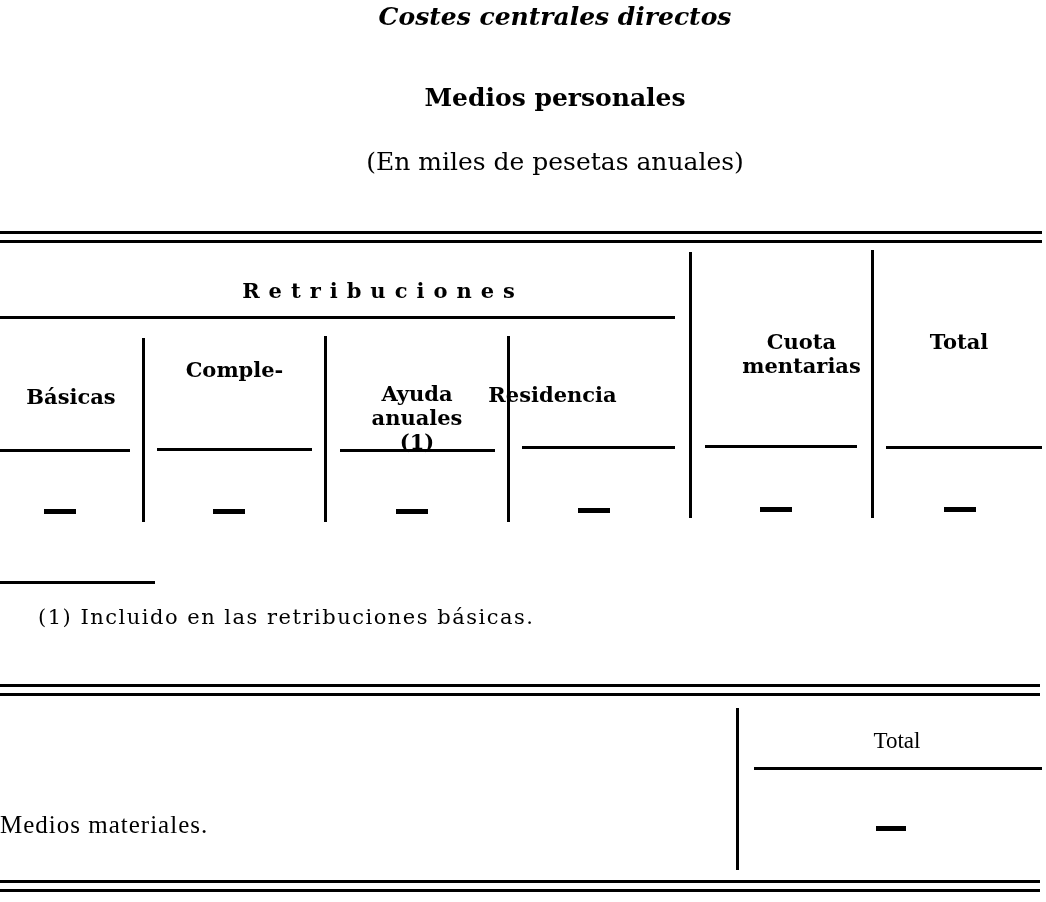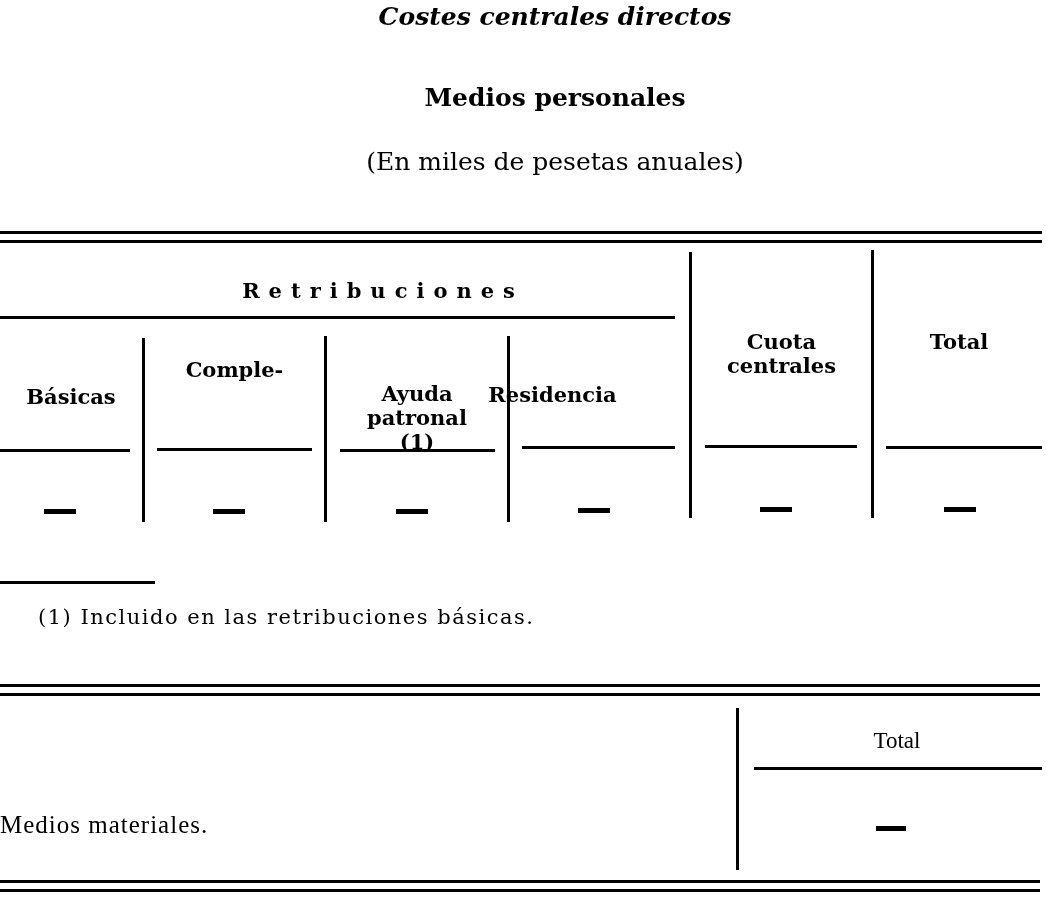--- a/index.html
+++ b/index.html
@@ -39,29 +39,29 @@
   <div class="vline" style="top:250px;left:871px;height:268px;"></div>
 
   <div class="hdr" style="top:385px;left:0;width:142px;">
     <div>Básicas</div>
   </div>
   <div class="hdr" style="top:358px;left:145px;width:179px;">
     <div>Comple-</div>
   </div>
   <div class="hdr" style="top:358px;left:327px;width:180px;margin-top:24px;">
     <div>Ayuda</div>
-    <div>patronal</div>
+    <div>anuales</div>
     <div>(1)</div>
   </div>
   <div class="hdr" style="top:383px;left:482px;width:141px;">
     <div>Residencia</div>
   </div>
-  <div class="hdr" style="top:330px;left:692px;width:179px;">
+  <div class="hdr" style="top:330px;left:692px;width:179px;padding-left:20px;">
     <div>Cuota</div>
-    <div>centrales</div>
+    <div>mentarias</div>
   </div>
   <div class="hdr" style="top:330px;left:874px;width:170px;">
     <div>Total</div>
   </div>
 
   <div class="hline" style="top:449px;left:0;width:130px;"></div>
   <div class="hline" style="top:448px;left:157px;width:155px;"></div>
   <div class="hline" style="top:449px;left:340px;width:155px;"></div>
   <div class="hline" style="top:446px;left:522px;width:153px;"></div>
   <div class="hline" style="top:445px;left:705px;width:152px;"></div>

